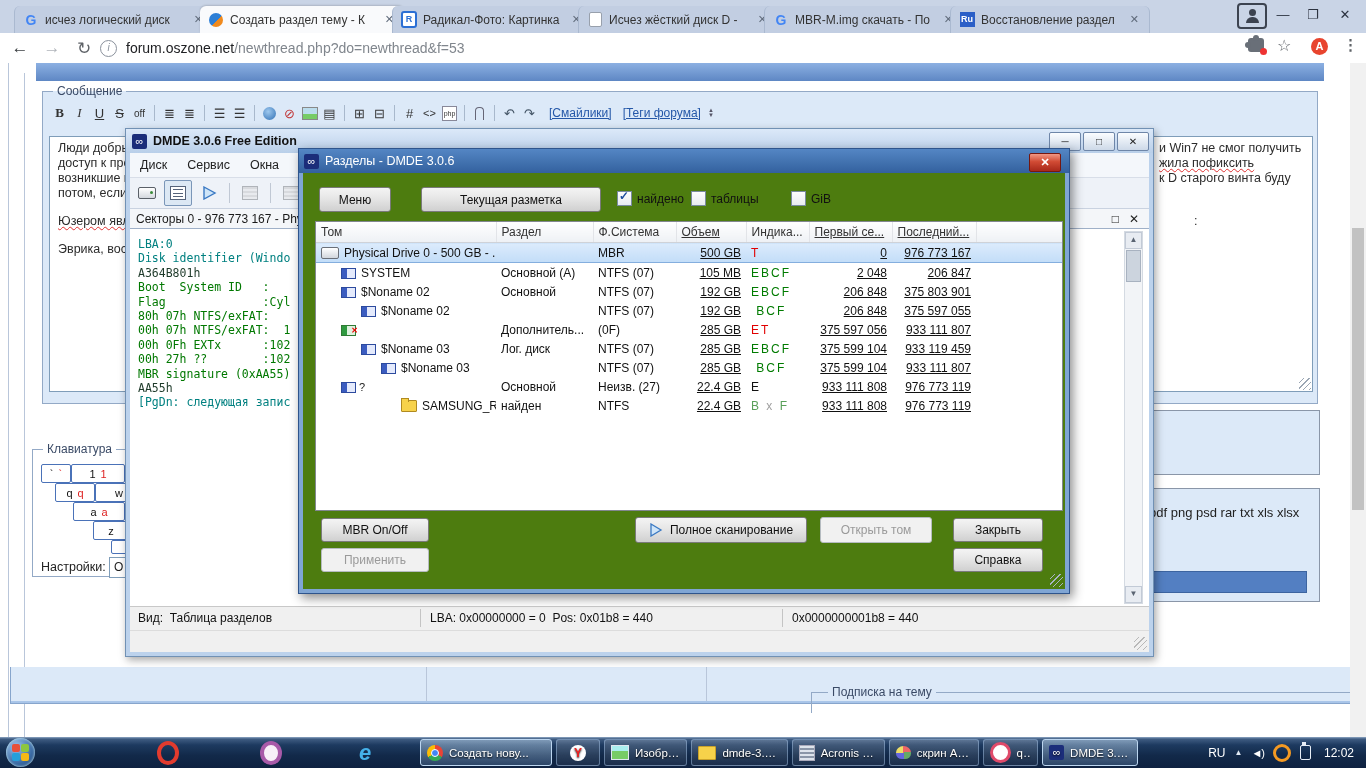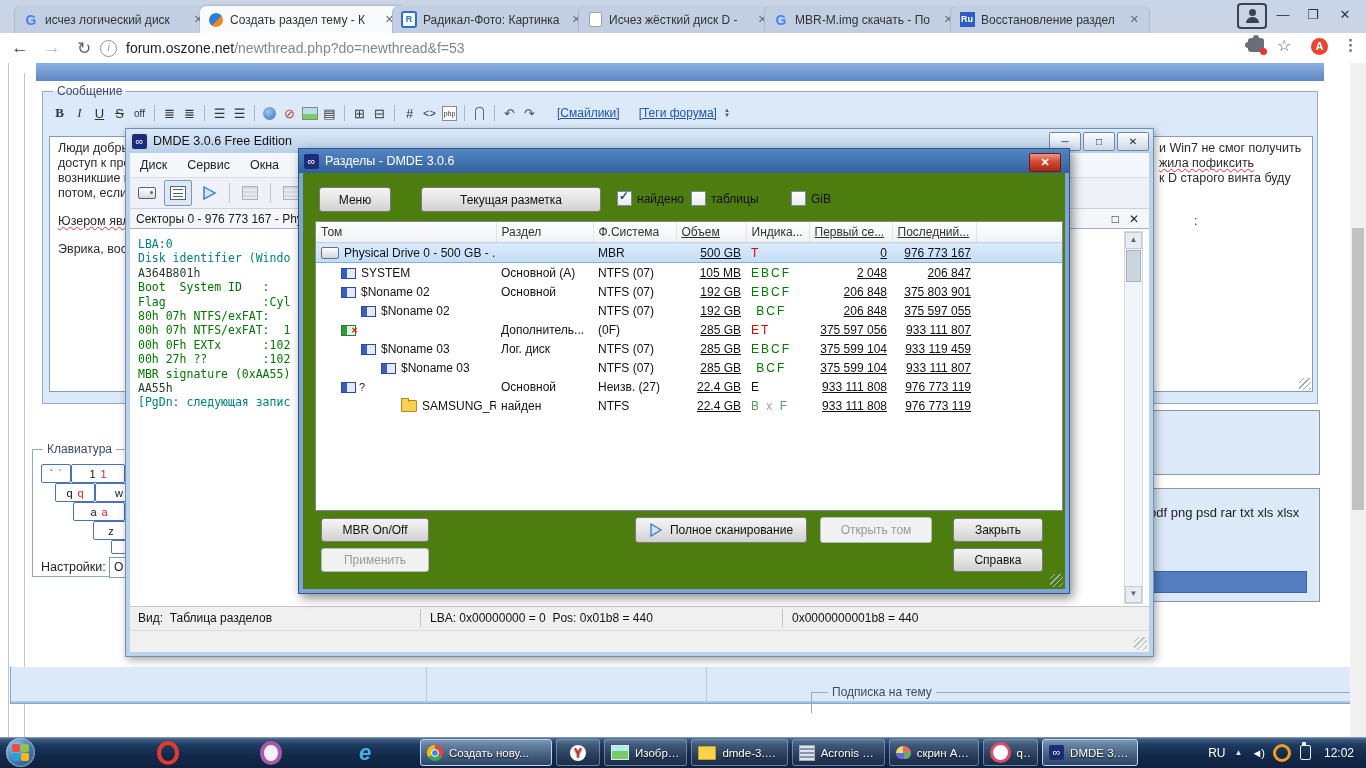--- a/index.html
+++ b/index.html
@@ -42,21 +42,21 @@
   
   #page{left:0;top:63px;width:1366px;height:674px;background:#fff;}
   .vline{position:absolute;width:1px;background:#b9c6da;}
   #head-bar{left:36px;top:0;width:1288px;height:18px;background:linear-gradient(180deg,#8cb0e2,#5e87c4);}
   fieldset.fs{position:absolute;border:1px solid #93a9c6;background:#dce9f8;margin:0;padding:0;}
   fieldset.fs legend{font-size:12px;color:#3a4a66;padding:0 4px;margin-left:10px;}
   #msg-fs{left:42px;top:21px;width:1274px;height:318px;}
   #ed-toolbar{position:absolute;left:8px;top:4px;height:22px;display:flex;align-items:center;gap:3px;font-size:13px;color:#333;}
   .edb{min-width:17px;height:18px;display:flex;align-items:center;justify-content:center;border-radius:2px;}
   .edsep{width:1px;height:16px;background:#a8b8cc;margin:0 3px;}
-  .edlink{color:#2457a8;text-decoration:underline;font-size:12px;margin-left:16px;}
+  .edlink{color:#2457a8;text-decoration:underline;font-size:12px;margin-left:8px;}
   #ta{position:absolute;left:6px;top:38px;width:1262px;height:254px;background:#fff;border:1px solid #7f9db9;}
   .taline{position:absolute;font-size:12.5px;color:#2b2b2b;white-space:pre;}
   .squig{text-decoration:underline wavy #e03030 1px;}
   #ta-grip{position:absolute;right:1px;bottom:1px;width:12px;height:12px;background:repeating-linear-gradient(135deg,transparent 0 3px,#9aa6b4 3px 4px);}
   #kb-fs{left:32px;top:379px;width:346px;height:133px;}
   .key{position:absolute;background:#fff;border:1px solid #4a72b8;border-radius:2px;height:17px;font-size:11px;display:flex;align-items:center;justify-content:center;gap:5px;color:#111;}
   .key .alt{color:#d22;}
   #kb-set-label{position:absolute;left:8px;top:104px;font-size:12.5px;color:#222;}
   #kb-set-box{position:absolute;left:76px;top:101px;width:46px;height:19px;background:#fff;border:1px solid #7f9db9;font-size:12px;padding-left:4px;line-height:19px;}
   #opt-bar{left:10px;top:615px;width:1346px;height:24px;background:linear-gradient(180deg,#dbe8f8,#a7c4e8);border:1px solid #87a5cc;display:flex;align-items:center;}
@@ -69,21 +69,21 @@
   #attach-box{left:1100px;top:425px;width:218px;height:112px;border:1px solid #8a96a8;background:#dce9f8;}
   #attach-box .types{position:absolute;left:48px;top:16px;font-size:13px;color:#222;}
   #attach-btn{position:absolute;left:8px;top:82px;width:196px;height:20px;background:#537fc2;border:1px solid #3c64a0;}
   #pg-scroll{left:1350px;top:0;width:16px;height:674px;background:#f1f1f1;}
   #pg-thumb{position:absolute;left:2px;top:165px;width:12px;height:282px;background:#c2c2c2;}
 
   
   #dmde{left:125px;top:128px;width:1027px;height:527px;background:#bcd2ec;border:1px solid #7191b4;box-shadow:2px 3px 8px rgba(0,0,0,.35);}
   #dmde-title{position:absolute;left:0;top:0;right:0;height:24px;background:linear-gradient(180deg,#dce9f9,#b9cfe9);display:flex;align-items:center;}
   .dmde-logo{width:15px;height:15px;background:#1b2d7a;border-radius:2px;color:#fff;font-size:11px;line-height:14px;text-align:center;flex:none;}
-  #dmde-title .t{font-size:12.5px;color:#111;margin-left:6px;}
+  #dmde-title .t{font-size:12.5px;color:#111;margin-left:6px;font-weight:bold;}
   .capbtn{width:30px;height:17px;border:1px solid #6e86a8;border-radius:2px;background:linear-gradient(180deg,#fbfdff,#cdd9e8);display:flex;align-items:center;justify-content:center;font-size:10px;color:#222;margin-left:2px;}
   #dmde-body{position:absolute;left:4px;top:24px;right:4px;bottom:4px;background:#f0f0f0;display:flex;flex-direction:column;}
   #dmde-menu{height:24px;background:#f4f7fb;border-bottom:1px solid #d8dee8;display:flex;align-items:center;font-size:12.5px;color:#222;}
   #dmde-menu span{padding:0 10px;}
   #dmde-tools{height:30px;background:#eef2f8;border-bottom:1px solid #c9d2e0;display:flex;align-items:center;padding-left:4px;gap:4px;}
   .tbtn{width:26px;height:24px;display:flex;align-items:center;justify-content:center;}
   .tbtn.pressed{border:1px solid #7a96b8;background:#dce8f4;border-radius:2px;}
   .tsep{width:1px;height:20px;background:#c0c8d4;margin:0 3px;}
   .ico-drive{width:16px;height:10px;border:1px solid #5a6068;border-radius:2px;background:linear-gradient(#fff,#d4d8de);position:relative;}
   .ico-drive::after{content:"";position:absolute;right:2px;top:3px;width:3px;height:3px;border-radius:50%;background:#3a8a3a;}

